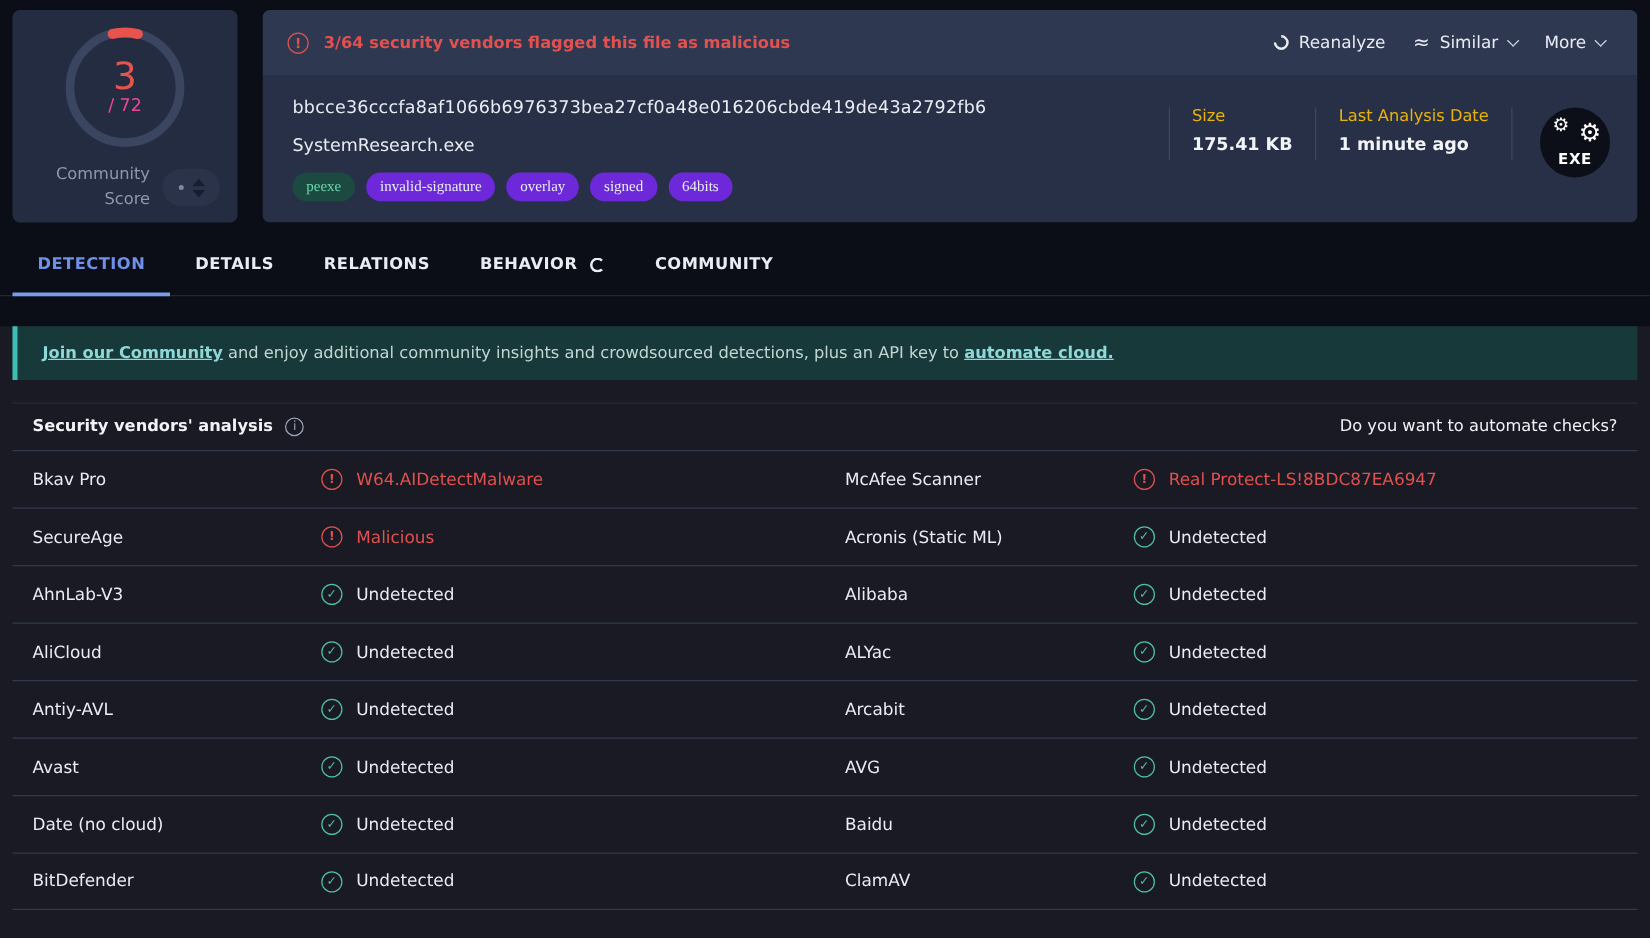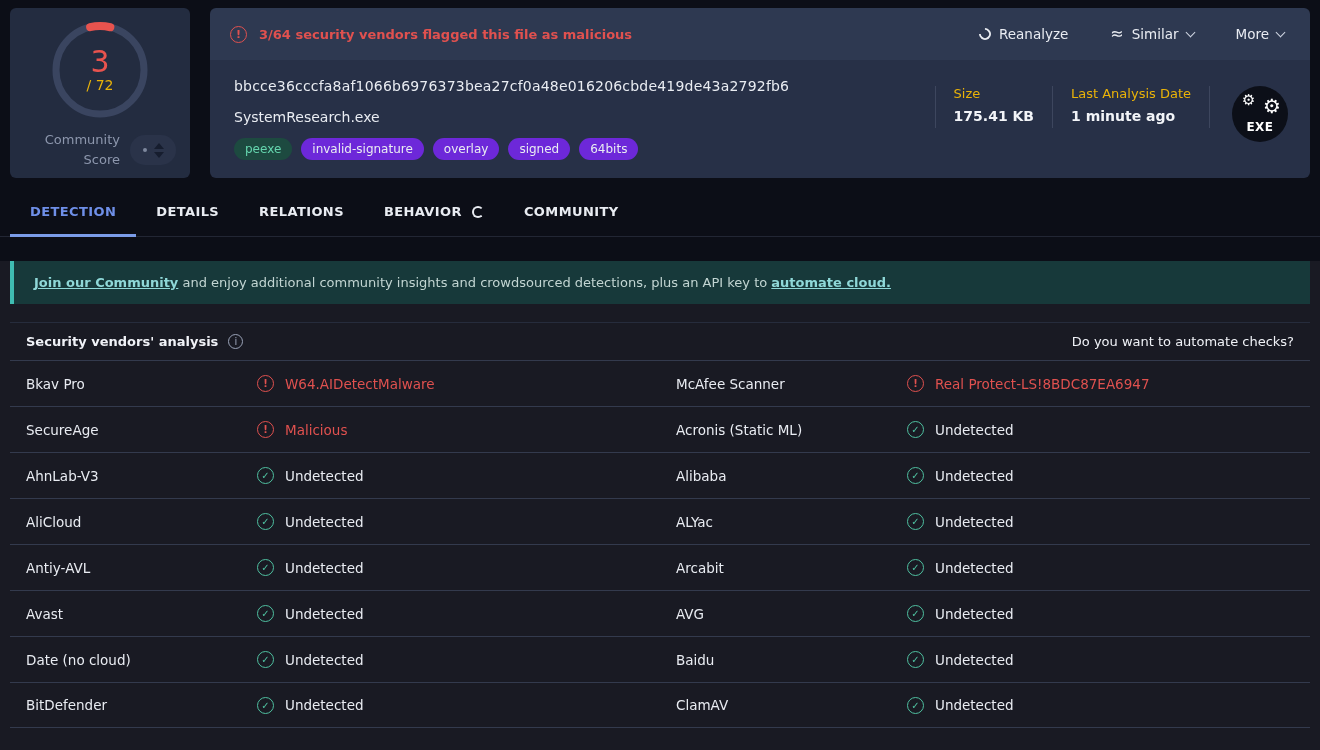--- a/index.html
+++ b/index.html
@@ -12,52 +12,52 @@
   
   .top-area { padding:8px 10px 0 10px; display:flex; gap:20px; }
   .score-card {
     width:180px; height:170px; background:#232c40; border-radius:6px;
     display:flex; flex-direction:column; align-items:center; flex-shrink:0;
   }
   .ring-wrap { position:relative; width:104px; height:104px; margin-top:10px; }
   .ring-wrap svg { position:absolute; top:0; left:0; }
   .ring-text { position:absolute; inset:0; display:flex; flex-direction:column; align-items:center; justify-content:center; }
   .ring-score { color:#e8534e; font-size:30px; line-height:30px; }
-  .ring-total { color:#eab308; font-size:14px; margin-top:0; }
+  .ring-total { color:#ec4899; font-size:14px; margin-top:0; }
   .score-footer { width:100%; display:flex; align-items:center; padding:0 14px; margin-top:8px; }
   .score-label { flex:1; text-align:right; color:#8d97ad; font-size:13px; line-height:20px; padding-right:10px; }
   .vote-pill {
     width:46px; height:30px; background:#2a3349; border-radius:15px;
     display:flex; align-items:center; justify-content:center; gap:7px; cursor:pointer;
   }
   .vote-dot { width:4px; height:4px; border-radius:50%; background:#7e889e; }
   .vote-arrows { display:flex; flex-direction:column; gap:3px; }
   .tri-up { width:0; height:0; border-left:5px solid transparent; border-right:5px solid transparent; border-bottom:6px solid #161d2e; }
   .tri-down { width:0; height:0; border-left:5px solid transparent; border-right:5px solid transparent; border-top:6px solid #161d2e; }
 
   .right-card { flex:1; border-radius:6px; overflow:hidden; display:flex; flex-direction:column; height:170px; }
   .alert-banner {
     height:52px; background:#2e3951; display:flex; align-items:center; padding:0 20px; gap:12px;
   }
   .excl-circle {
     width:17px; height:17px; border:1.5px solid #e0514f; border-radius:50%;
     color:#e0514f; font-size:11px; font-weight:bold; display:flex; align-items:center; justify-content:center; flex-shrink:0;
   }
   .alert-text { color:#e0514f; font-size:13px; font-weight:bold; }
-  .banner-actions { margin-left:auto; display:flex; align-items:center; gap:42px; padding-right:6px; }
+  .banner-actions { margin-left:auto; display:flex; align-items:center; gap:22px; padding-right:6px; }
   .action-btn { display:flex; align-items:center; gap:8px; color:#e9ecf2; font-size:13.5px; cursor:pointer; }
   .refresh-icon { width:12px; height:12px; border:2px solid #e9ecf2; border-radius:50%; border-left-color:transparent; transform:rotate(45deg); }
   .approx-icon { font-size:16px; line-height:12px; }
   .chev { width:7px; height:7px; border-right:1.6px solid #cfd5e2; border-bottom:1.6px solid #cfd5e2; transform:rotate(45deg); margin-top:-4px; }
 
   .file-section { flex:1; background:#273047; display:flex; padding:18px 22px 0 24px; }
   .file-left { flex:1; min-width:0; }
   .file-hash { font-size:14px; color:#e9ecf2; letter-spacing:0.2px; }
   .file-name { font-size:14px; color:#e9ecf2; margin-top:15px; }
-  .tag-row { display:flex; gap:9px; margin-top:13px; }
+  .tag-row { display:flex; gap:9px; margin-top:13px;font-family:Liberation Serif, serif; }
   .tag { background:#6d28d9; color:#e9ecf2; font-size:12px; padding:4px 11px; border-radius:12px; cursor:pointer; }
   .tag-hl { background:#1d4a40; color:#65d6ae; }
   .file-right { display:flex; align-items:flex-start; padding-top:8px; gap:18px; }
   .v-divider { width:1px; height:42px; background:#3d465e; }
   .meta-block { min-width:80px; }
   .meta-label { color:#eab308; font-size:13px; }
   .meta-value { color:#f2f4f8; font-size:14px; font-weight:bold; margin-top:7px; }
   .exe-badge {
     width:56px; height:56px; border-radius:50%; background:#0c0f18; position:relative;
     flex-shrink:0; margin-left:4px;

